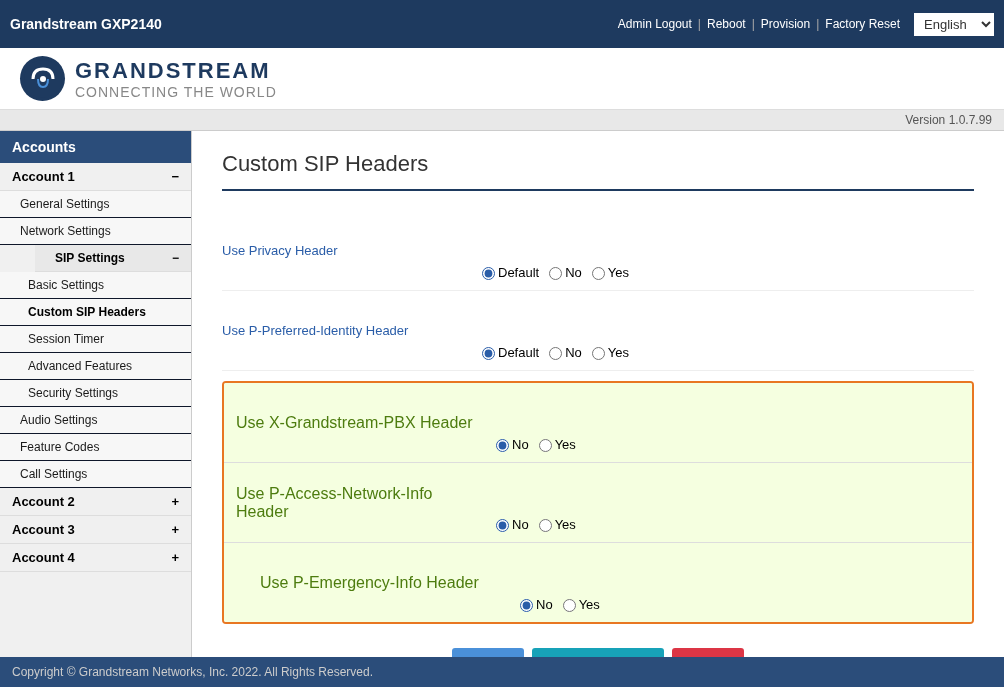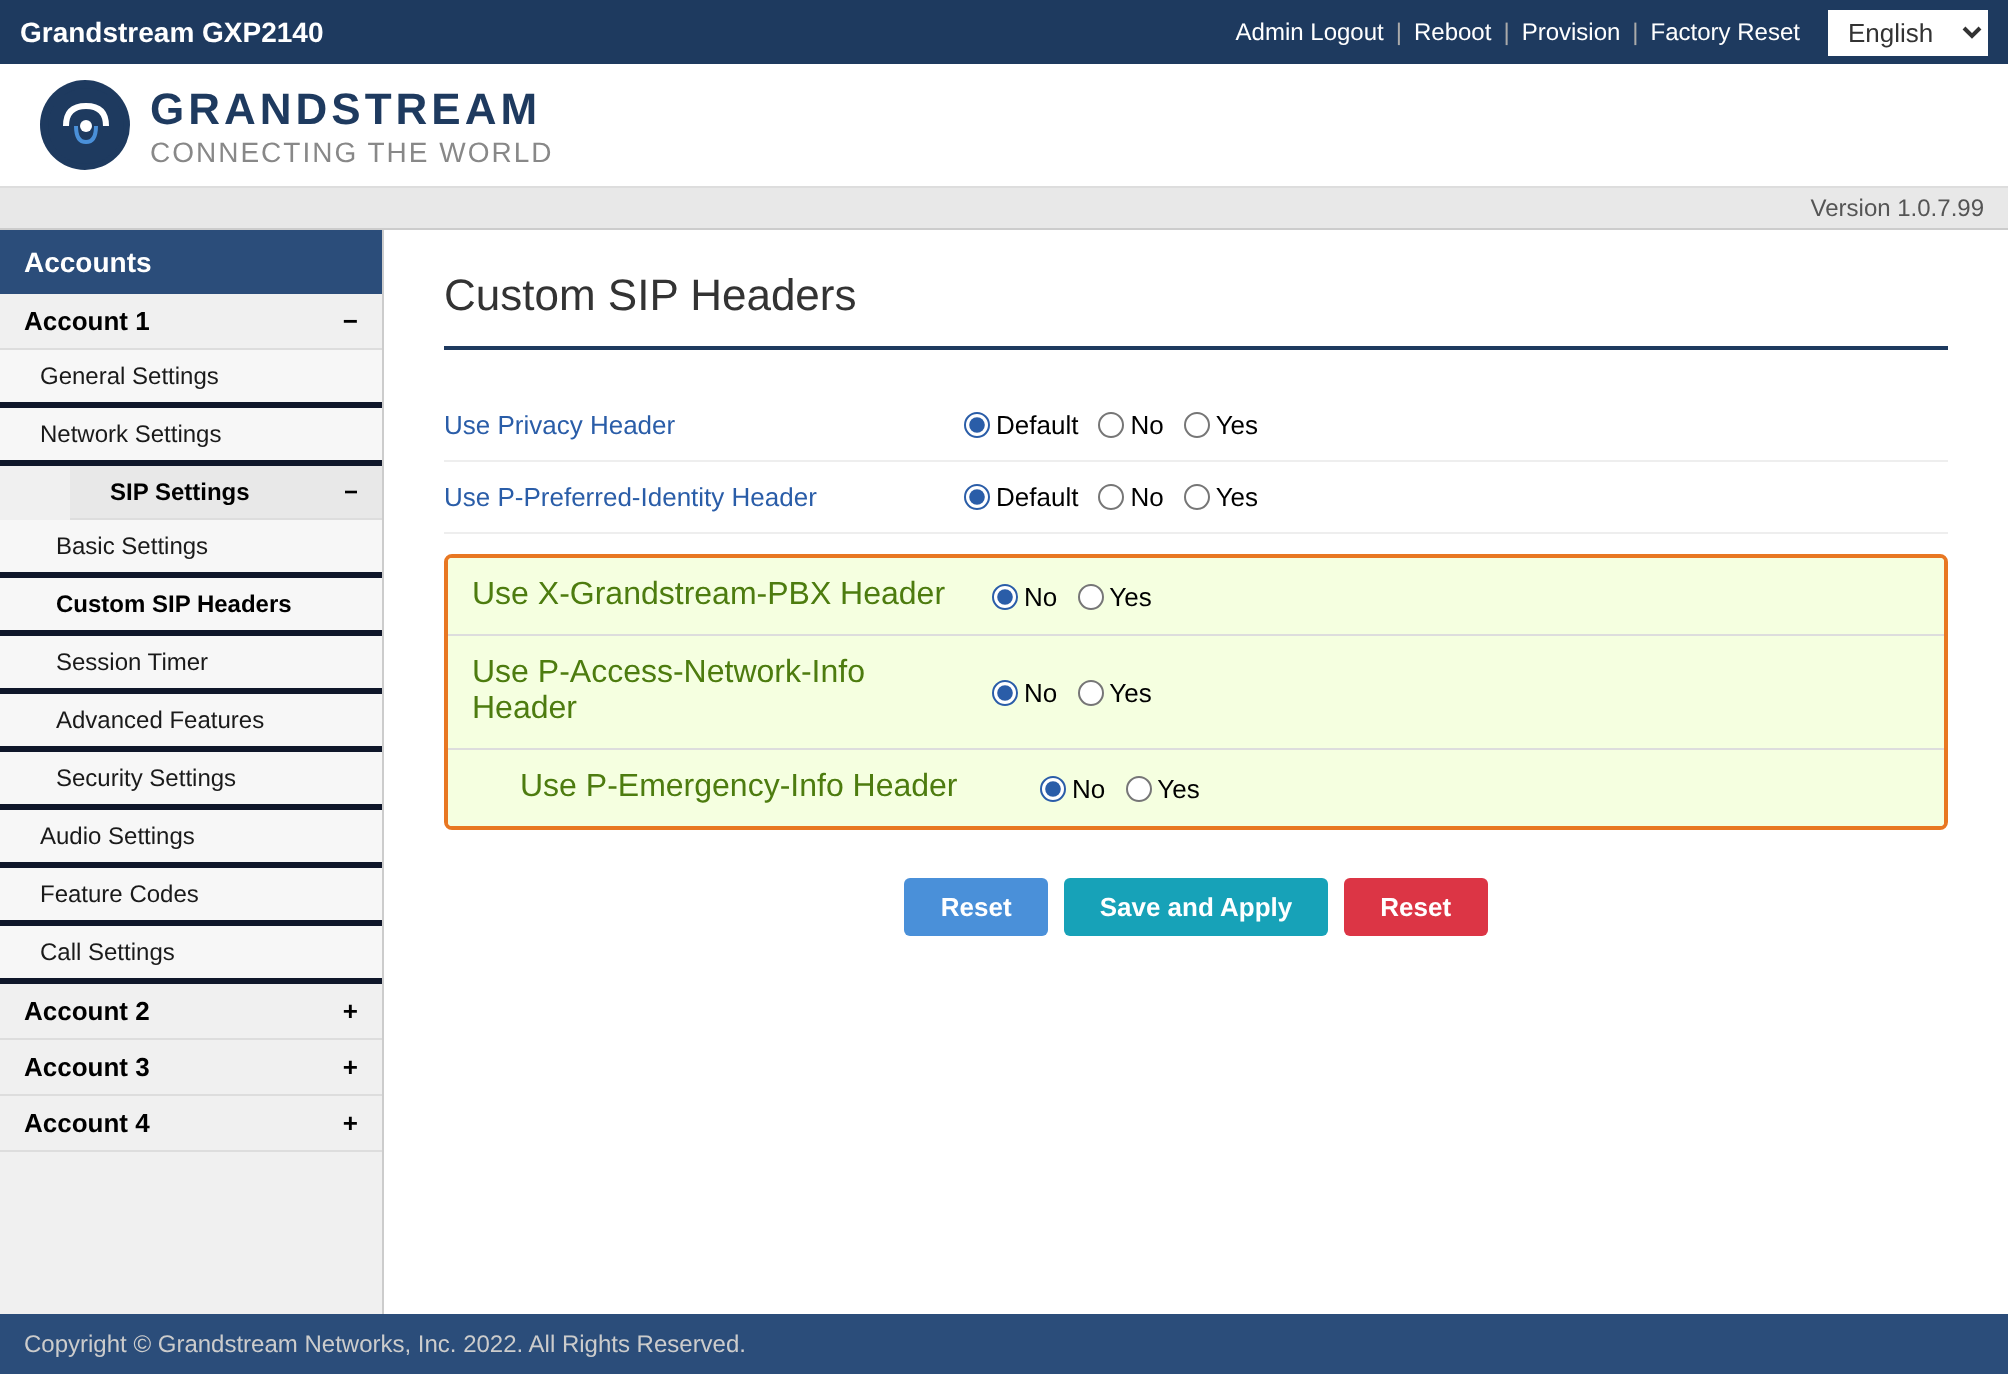--- a/index.html
+++ b/index.html
@@ -6,21 +6,21 @@
     body { font-family: Arial, sans-serif; font-size: 13px; background: #fff; width: 1004px; min-height: 687px; }
 
     
     .top-bar {
       background: #1e3a5f;
       color: #fff;
       display: flex;
       align-items: center;
       justify-content: space-between;
       padding: 0 10px;
-      height: 32px;
+      height: 48px;
     }
     .top-bar-title { font-size: 14px; font-weight: bold; color: #fff; }
     .top-bar-links { display: flex; align-items: center; gap: 0; font-size: 12px; }
     .top-bar-links a { color: #fff; text-decoration: none; padding: 0 6px; }
     .top-bar-links span { color: #aaa; }
     .lang-select {
       background: #fff;
       color: #333;
       border: none;
       padding: 3px 6px;
@@ -95,21 +95,21 @@
       font-weight: bold;
       padding: 8px 12px;
     }
     .sidebar-item {
       padding: 6px 12px;
       color: #1a1a1a;
       cursor: pointer;
       display: flex;
       align-items: center;
       justify-content: space-between;
-      border-bottom: 3px solid #0f172a;
+      border-bottom: 1px solid #0f172a;
       font-size: 13px;
     }
     .sidebar-item.sub { padding-left: 20px; background: #f7f7f7; font-size: 12px; }
     .sidebar-item.sub.selected { font-weight: bold; color: #000; }
     .sidebar-group-header {
       background: #f0f0f0;
       font-weight: bold;
       font-size: 13px;
       padding: 6px 12px;
       border-bottom: 1px solid #ddd;
@@ -142,21 +142,21 @@
       align-items: center;
       padding: 10px 0;
       border-bottom: 1px solid #eee;
     }
     .form-label {
       width: 260px;
       color: #2a5da8;
       font-size: 13px;
     }
     .radio-group { display: flex; align-items: center; gap: 10px; }
-    .radio-item { display: flex; align-items: center; gap: 3px; font-size: 13px; }
+    .radio-item { display: flex; align-items: flex-end; gap: 3px; font-size: 13px; margin-top: 44px; }
     .radio-item input[type="radio"] { accent-color: #2a5da8; }
 
     
     .highlighted-section {
       border: 2px solid #e87722;
       border-radius: 4px;
       margin: 10px 0;
       overflow: hidden;
     }
     .highlighted-row {

